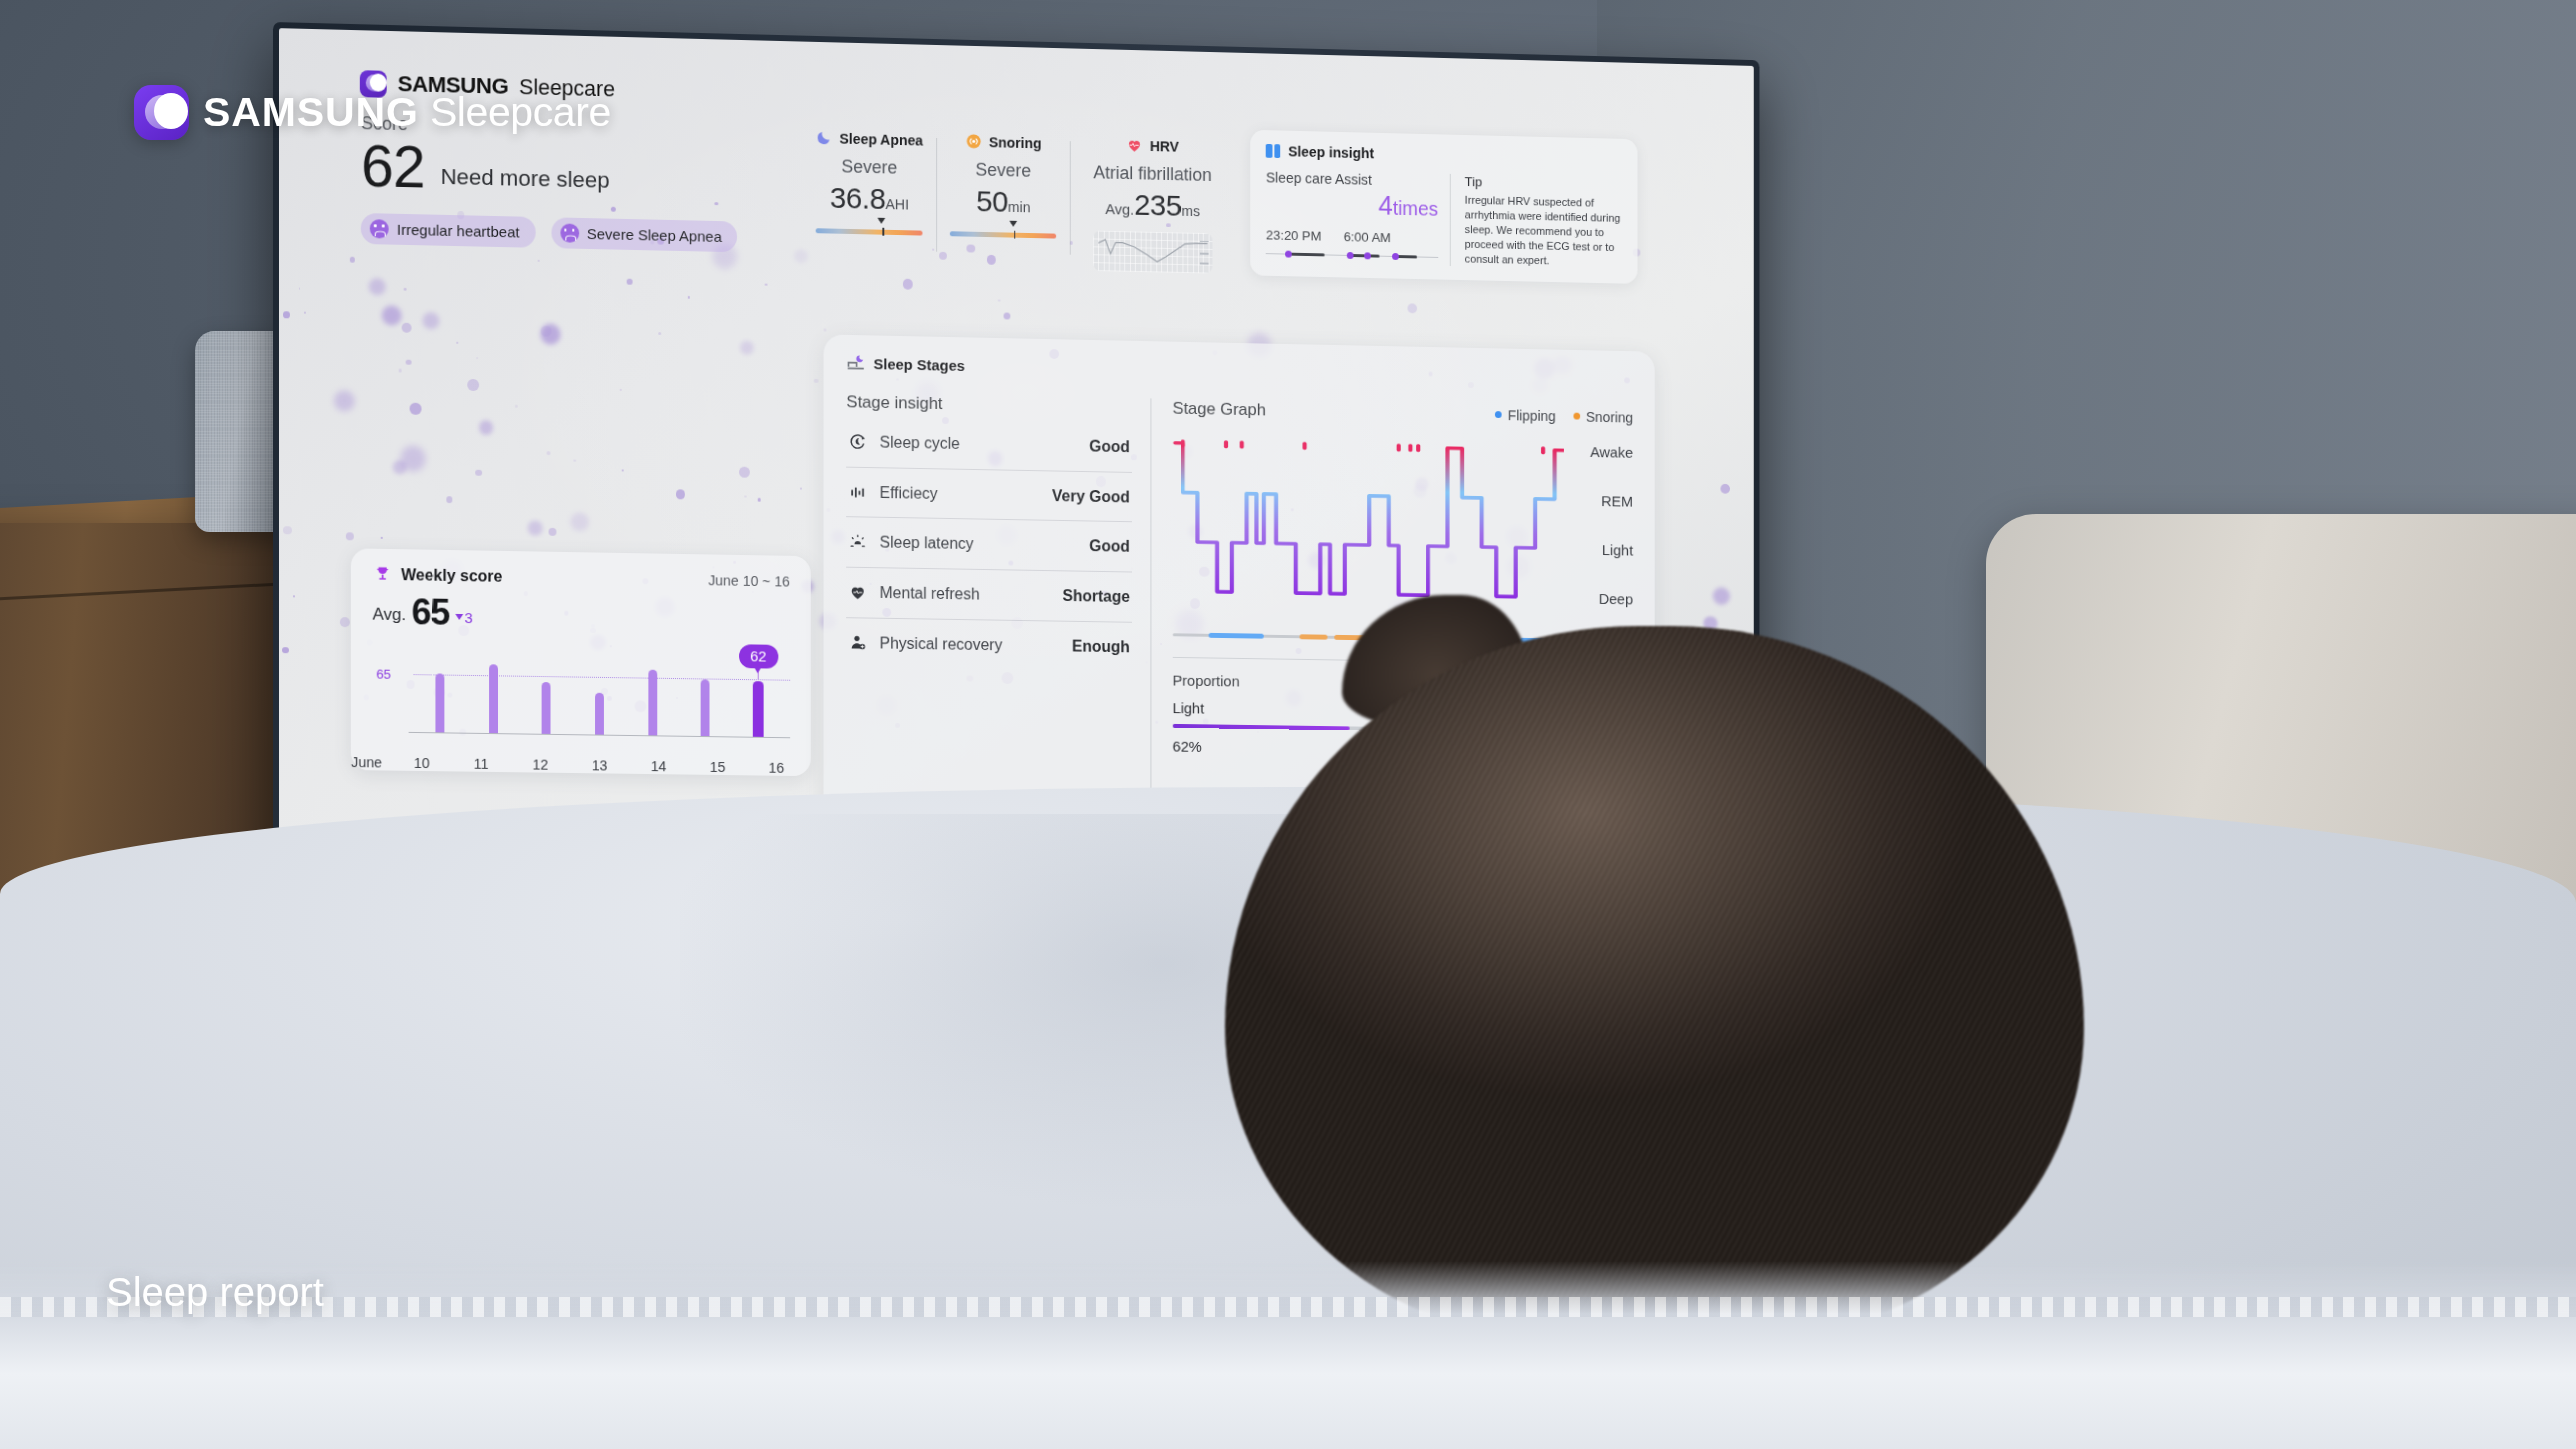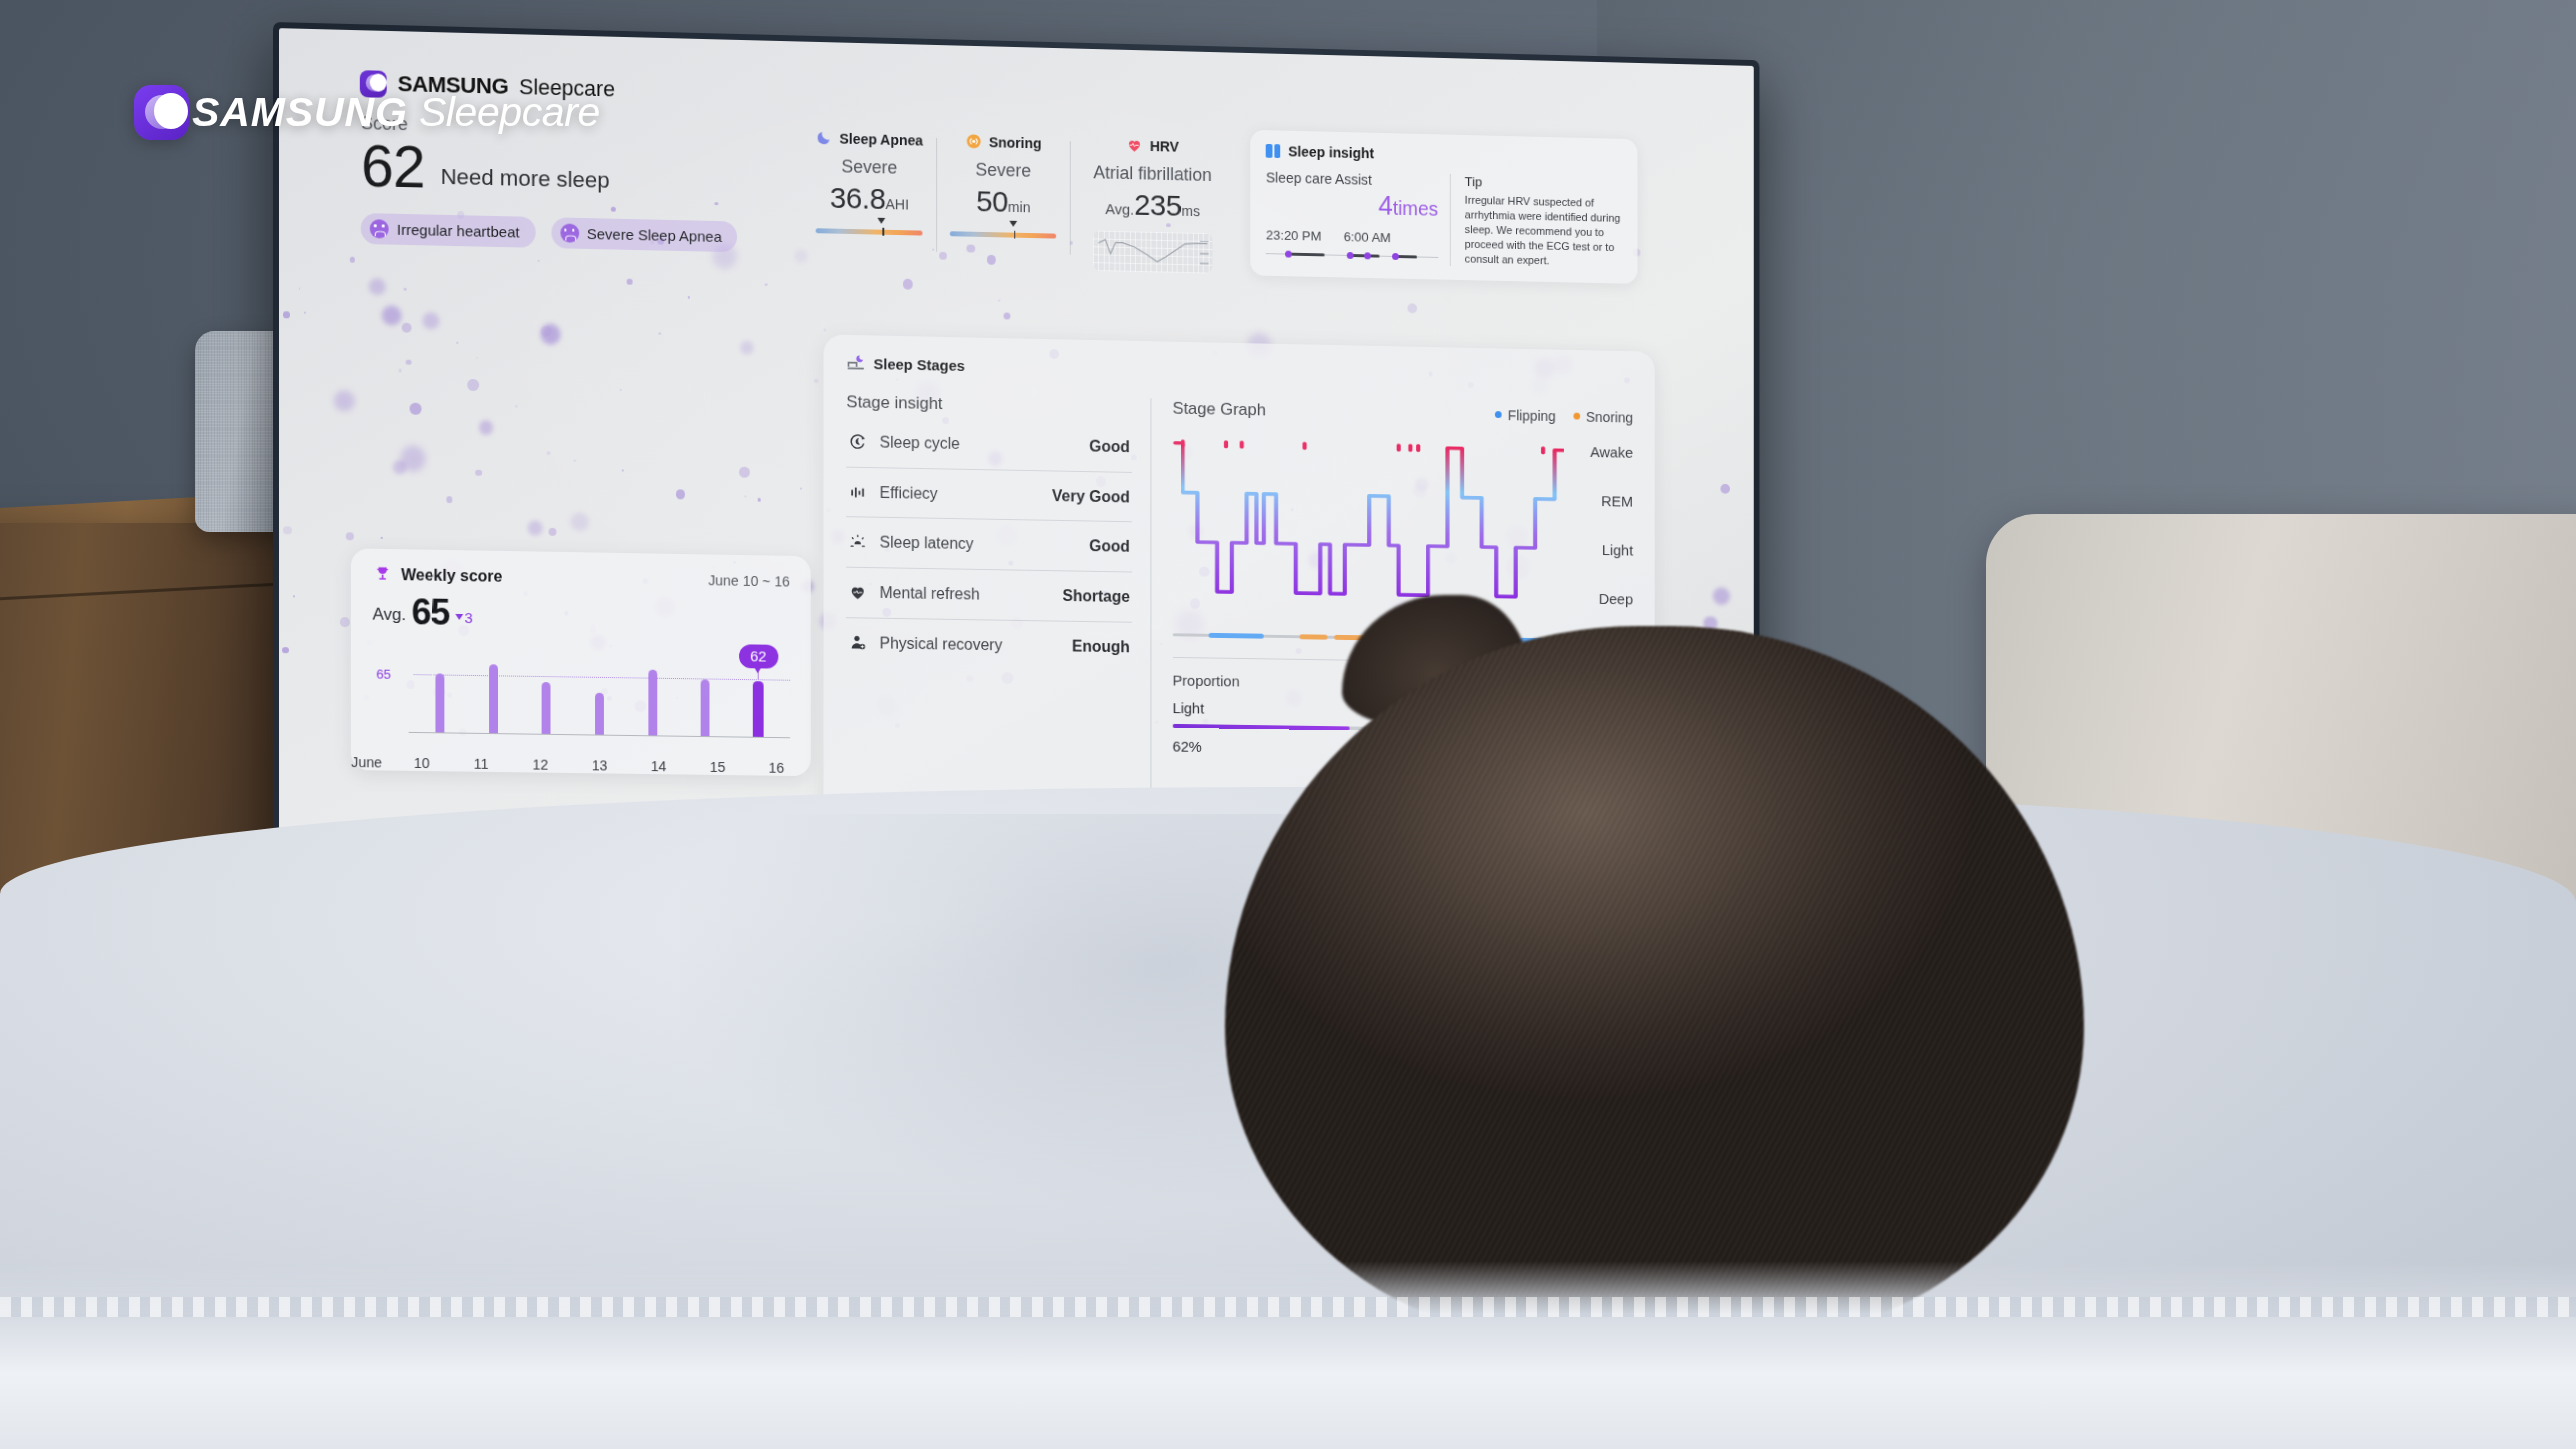--- a/index.html
+++ b/index.html
@@ -315,21 +315,21 @@
   .tl-seg { position:absolute; top:1.3px; height:4.5px; border-radius:2.7px; }
   .st-div { margin-top:19.7px; border-top:0.9px solid rgba(140,145,155,.3); }
   .prop { margin-top:14.3px; }
   .prop-t { font-size:15px; color:#3f4247; }
   .prop-n { font-size:15px; color:#2c2e33; margin-top:10.7px; }
   .prop-bar { margin-top:8px; height:4.5px; border-radius:2.7px; background:rgba(190,194,200,.7); position:relative; max-width:295px; }
   .prop-fill { position:absolute; left:0; top:0; bottom:0; border-radius:2.7px; background:linear-gradient(90deg,#7a2fd8,#9a3be8); }
   .prop-p { font-size:15px; color:#2c2e33; margin-top:9.8px; }
 
   
-  .ovl-logo { position:absolute; left:134px; top:85px; display:flex; align-items:center; gap:3px; z-index:40;font-style:italic; }
+  .ovl-logo { position:absolute; left:134px; top:85px; display:flex; align-items:center; gap:14px; z-index:40; }
   .ovl-mark {
     width:55px; height:55px; border-radius:17px; position:relative; flex:none;
     background:linear-gradient(145deg,#7a3df0,#5a22c4);
     box-shadow:0 3.6px 16px rgba(0,0,0,.25);
   }
   .ovl-mark::before{
     content:""; position:absolute; left:10.7px; top:9.8px; width:34px; height:34px;
     border-radius:50%; background:linear-gradient(150deg,#cdb8f5,#8d6ade);
   }
   .ovl-mark::after{
@@ -849,14 +849,15 @@
 
 <div class="ovl-logo">
   <div class="ovl-mark"></div>
   <div class="ovl-txt">
     <b>SAMSUNG</b>
     <span>Sleepcare</span>
   </div>
 </div>
 
 <div class="caption">
+  <div class="cap-sub">Sleep report</div>
 </div>
 
 
 </body></html>

